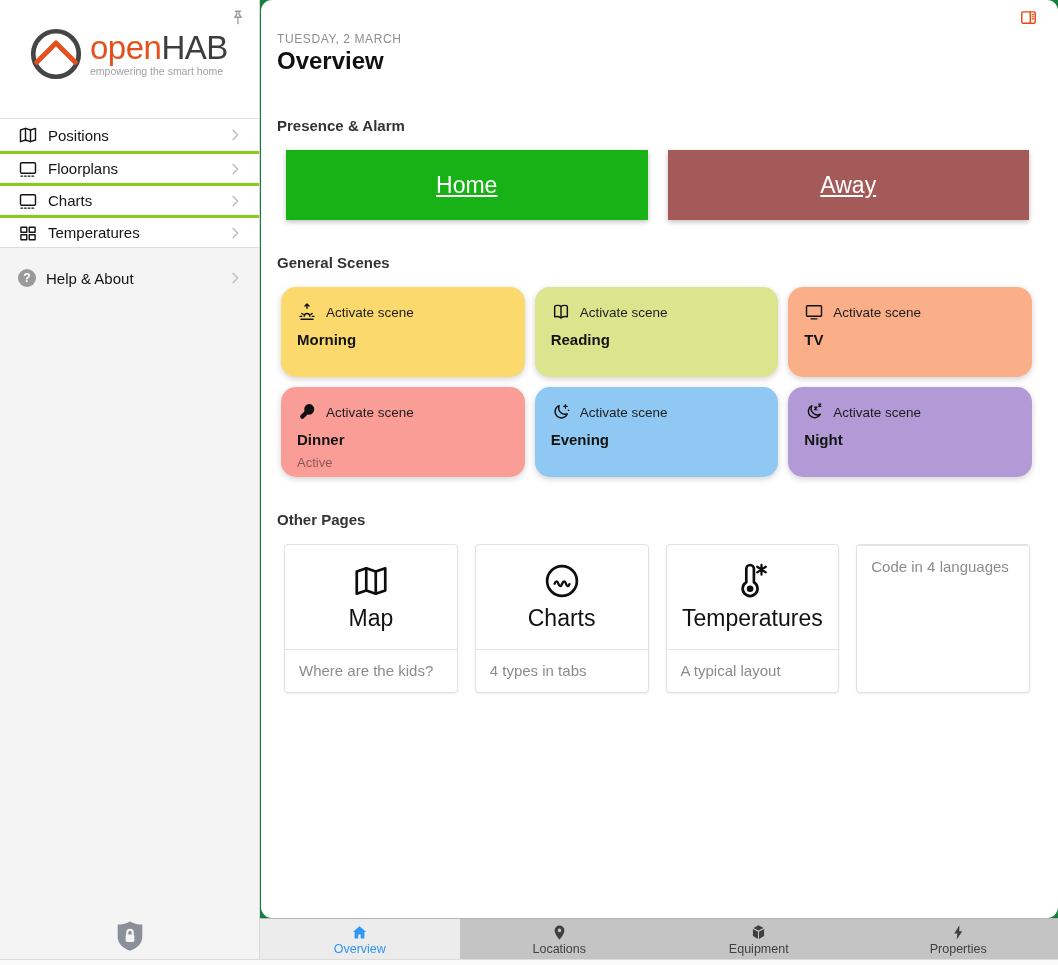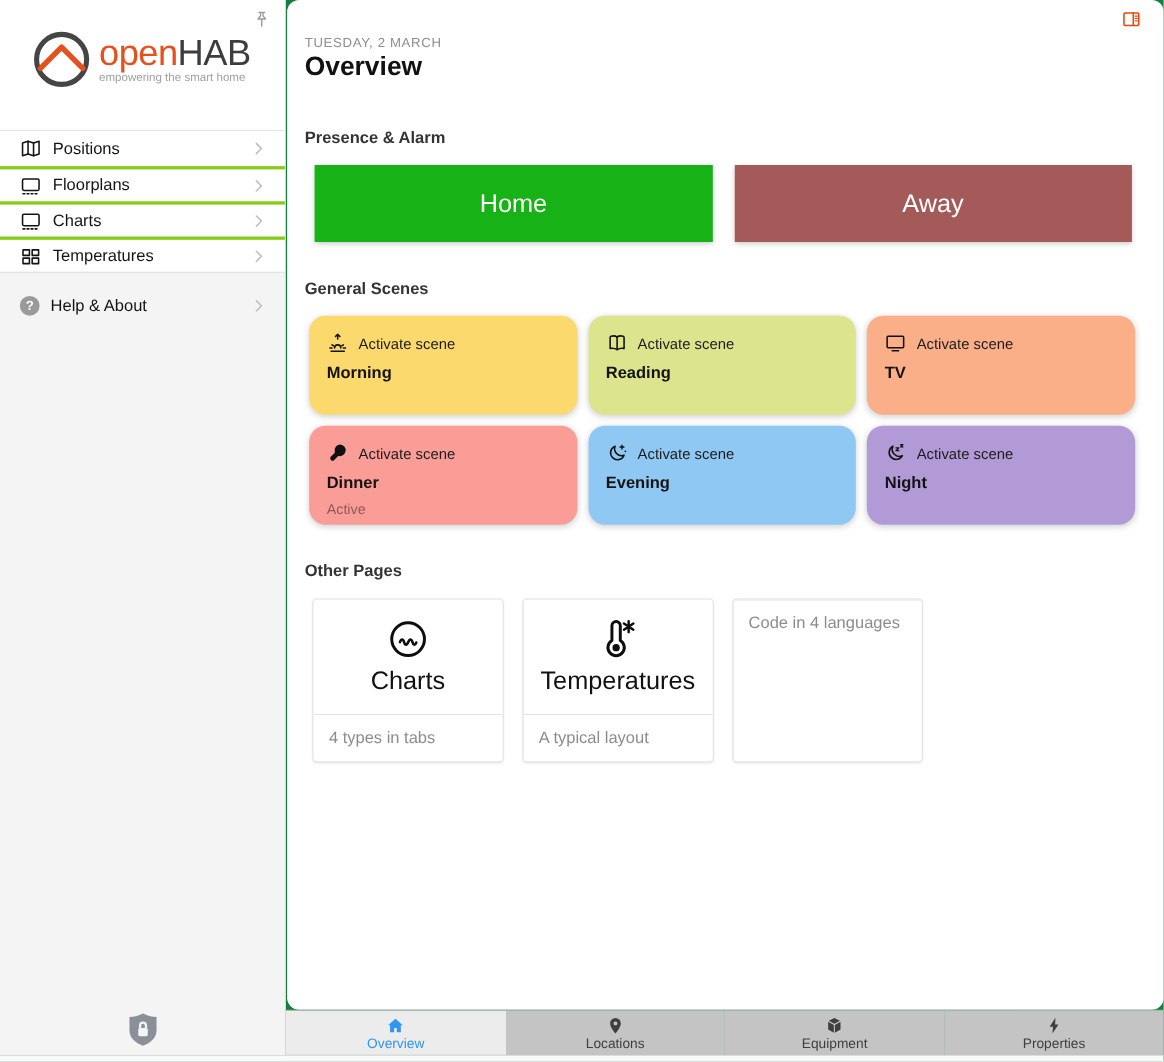--- a/index.html
+++ b/index.html
@@ -32,21 +32,21 @@
   .panel-toggle { position:absolute; top:9px; right:20px; width:19px; height:17px; color:#e8480c; cursor:pointer; }
   .page-header { padding:32px 0 0 16px; }
   .page-date { font-size:12px; letter-spacing:0.6px; color:#8e8e8e; font-weight:500; }
   .page-title { font-size:24px; font-weight:800; color:#111; margin-top:1px; }
   .section-heading { margin:0 0 0 16px; font-size:15px; font-weight:700; color:#333; }
   .sec-presence { margin-top:42px; }
   .sec-scenes { margin-top:34px; }
   .sec-pages { margin-top:34px; }
 
   .btn-row { display:flex; gap:20px; margin:16px 29px 0 25px; }
-  .big-btn { flex:1; height:70px; display:flex; align-items:center; justify-content:center; color:#fff; font-size:23px; cursor:pointer; box-shadow:0 2px 5px rgba(0,0,0,.25); }
+  .big-btn { flex:1; height:70px; display:flex; align-items:center; justify-content:center; color:#fff; font-size:23px; cursor:pointer; box-shadow:0 2px 5px rgba(0,0,0,.25);text-decoration:underline; }
 
   .scene-grid { display:grid; grid-template-columns:repeat(3,1fr); gap:10px; margin:16px 26px 0 20px; }
   .scene-card { height:90px; border-radius:15px; padding:15px 16px; box-shadow:0 2px 6px rgba(0,0,0,.18); cursor:pointer; }
   .scene-head { display:flex; align-items:center; gap:9px; }
   .scene-icon { width:20px; height:20px; color:#111; flex:0 0 auto; }
   .scene-action { font-size:13.5px; color:#1d1d1d; }
   .scene-name { margin-top:9px; font-size:15px; font-weight:700; color:#131313; }
   .scene-status { margin-top:7px; font-size:13px; color:rgba(0,0,0,.45); }
 
   .pages-grid { display:grid; grid-template-columns:repeat(4,1fr); gap:17px; margin:16px 28px 0 23px; }
@@ -288,38 +288,50 @@
           <div class="scene-status"></div>
         </div>
 
       </div>
     </section>
 
     <section class="sec-pages">
       <h2 class="section-heading">Other Pages</h2>
       <div class="pages-grid">
 
-
         <div class="page-card">
           <div class="page-card-main">
             <span class="page-card-icon icon">
                 <svg viewBox="0 0 24 24" fill="none" stroke="currentColor" stroke-width="1.7" stroke-linecap="round" stroke-linejoin="round">
-                  <circle cx="12" cy="12" r="9.4"></circle>
-                  <path d="M7.3 13.7c.8-2 1.8-2 2.4 0s1.6 2 2.4 0 1.8-2 2.4 0 1.6 2 2.2.3" stroke-width="1.5"></path>
-                </svg>
-              </span>
-            <span class="page-card-title">Charts</span>
-          </div>
-          <div class="page-card-footer">4 types in tabs</div>
+                  <path d="M9 4 3 6v14l6-2 6 2 6-2V4l-6 2-6-2z"></path>
+                  <path d="M9 4v14M15 6v14"></path>
+                </svg>
+              </span>
+            <span class="page-card-title">Map</span>
+          </div>
+          <div class="page-card-footer">Where are the kids?</div>
         </div>
 
         <div class="page-card">
           <div class="page-card-main">
             <span class="page-card-icon icon">
                 <svg viewBox="0 0 24 24" fill="none" stroke="currentColor" stroke-width="1.7" stroke-linecap="round" stroke-linejoin="round">
+                  <circle cx="12" cy="12" r="9.4"></circle>
+                  <path d="M7.3 13.7c.8-2 1.8-2 2.4 0s1.6 2 2.4 0 1.8-2 2.4 0 1.6 2 2.2.3" stroke-width="1.5"></path>
+                </svg>
+              </span>
+            <span class="page-card-title">Charts</span>
+          </div>
+          <div class="page-card-footer">4 types in tabs</div>
+        </div>
+
+        <div class="page-card">
+          <div class="page-card-main">
+            <span class="page-card-icon icon">
+                <svg viewBox="0 0 24 24" fill="none" stroke="currentColor" stroke-width="1.7" stroke-linecap="round" stroke-linejoin="round">
                   <path d="M8.4 4.3a2.4 2.4 0 0 1 4.8 0v8.5a4.7 4.7 0 1 1-4.8 0z"></path>
                   <circle cx="10.8" cy="16.9" r="2.1" fill="currentColor" stroke="none"></circle>
                   <path d="M18 1.8v6.2M15.3 3l5.4 3.6M20.7 3l-5.4 3.6" stroke-width="1.4"></path>
                 </svg>
               </span>
             <span class="page-card-title">Temperatures</span>
           </div>
           <div class="page-card-footer">A typical layout</div>
         </div>
 

